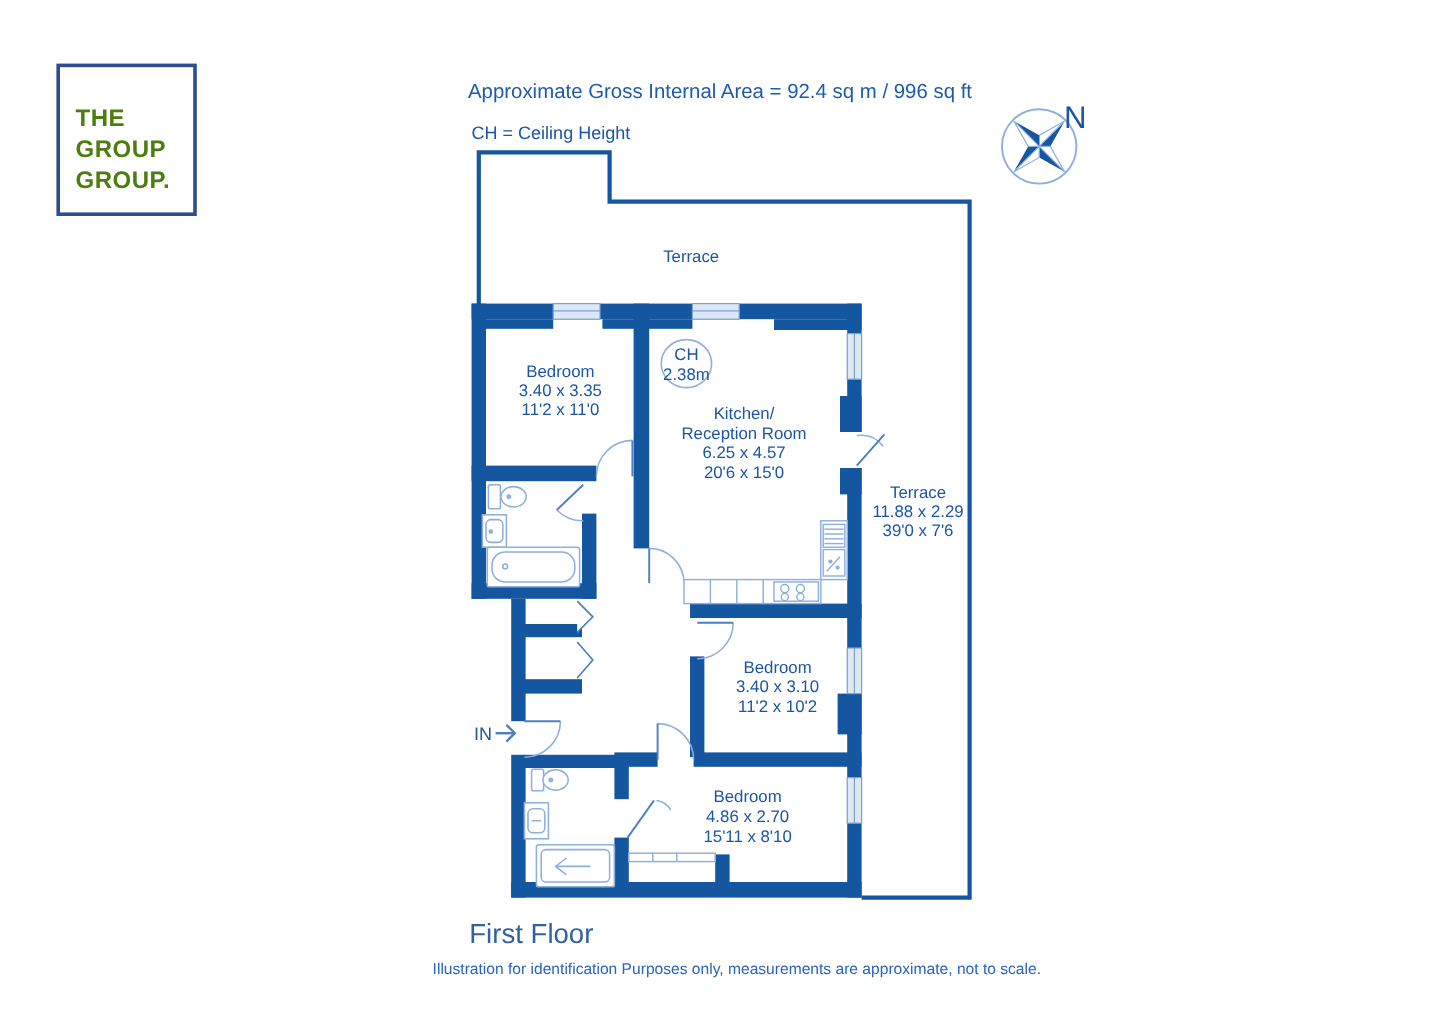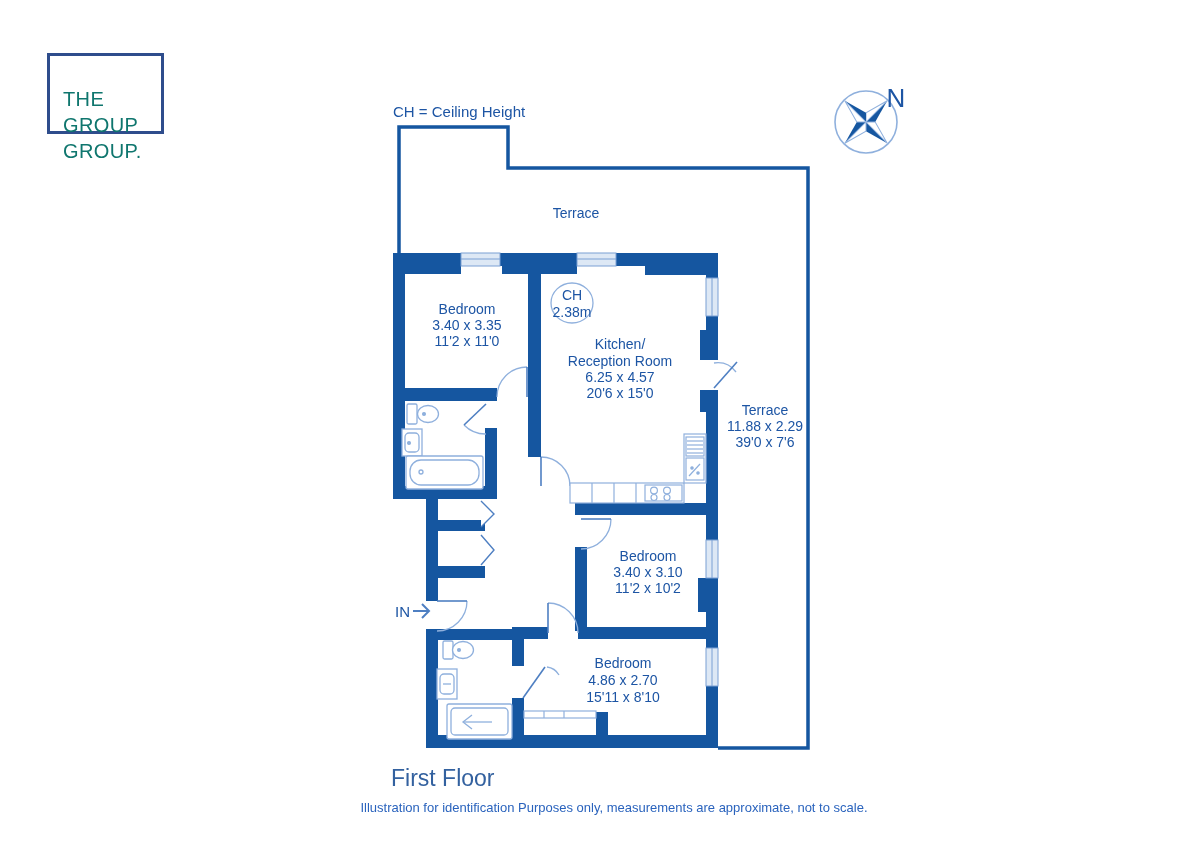--- a/index.html
+++ b/index.html
@@ -1,20 +1,20 @@
 <!DOCTYPE html>
 <html><head>
 <meta charset="utf-8">
 <style>
   html,body{margin:0;padding:0;background:#ffffff;}
   .page{position:relative;width:1200px;height:848px;background:#fff;overflow:hidden;
         font-family:"Liberation Sans",sans-serif;color:#1d55a4;}
-  .logo{position:absolute;left:47px;top:53px;width:117px;height:81px;box-sizing:border-box;
-        border:3.5px solid #2e4d8c;padding:30px 4px 0 13px;color:#0f766e;
-        font-weight:normal;font-size:20px;line-height:26px;letter-spacing:0.4px;}
+  .logo{position:absolute;left:47px;top:53px;width:117px;height:127px;box-sizing:border-box;
+        border:3.5px solid #2e4d8c;padding:30px 4px 0 13px;color:#4d7c0f;
+        font-weight:bold;font-size:20px;line-height:26px;letter-spacing:0.4px;}
   .logo span{display:block;}
   .title{position:absolute;left:0;right:0;top:31px;text-align:center;
          font-family:"Liberation Serif",serif;font-size:29px;font-weight:bold;
          color:#1b4b8c;letter-spacing:0.2px;}
   .subtitle{position:absolute;left:0;right:0;top:67px;text-align:center;
             font-size:17px;font-weight:500;color:#1e5bad;}
   .legend{position:absolute;left:393px;top:103px;font-size:15px;color:#1d55a4;}
   .floor-label{position:absolute;left:391px;top:765px;font-family:Liberation Sans, sans-serif;
                font-size:23px;color:#33619f;}
   .disclaimer{position:absolute;left:0;right:0;top:800px;text-align:center;
@@ -28,20 +28,21 @@
 <body>
 
 <div class="page">
 
   <div class="logo">
     <span>THE</span>
     <span>GROUP</span>
     <span>GROUP.</span>
   </div>
 
+  <div class="subtitle">Approximate Gross Internal Area = 92.4 sq m / 996 sq ft</div>
   <div class="legend">CH = Ceiling Height</div>
 
   <div class="floor-label">First Floor</div>
   <div class="disclaimer">Illustration for identification Purposes only, measurements are approximate, not to scale.</div>
 
   <svg width="1200" height="848" viewBox="0 0 1200 848">
 
     <g>
       <circle cx="866" cy="122" r="31" fill="none" stroke="#8fb0dd" stroke-width="1.6"></circle>
       <g transform="translate(866,122) rotate(45)">

